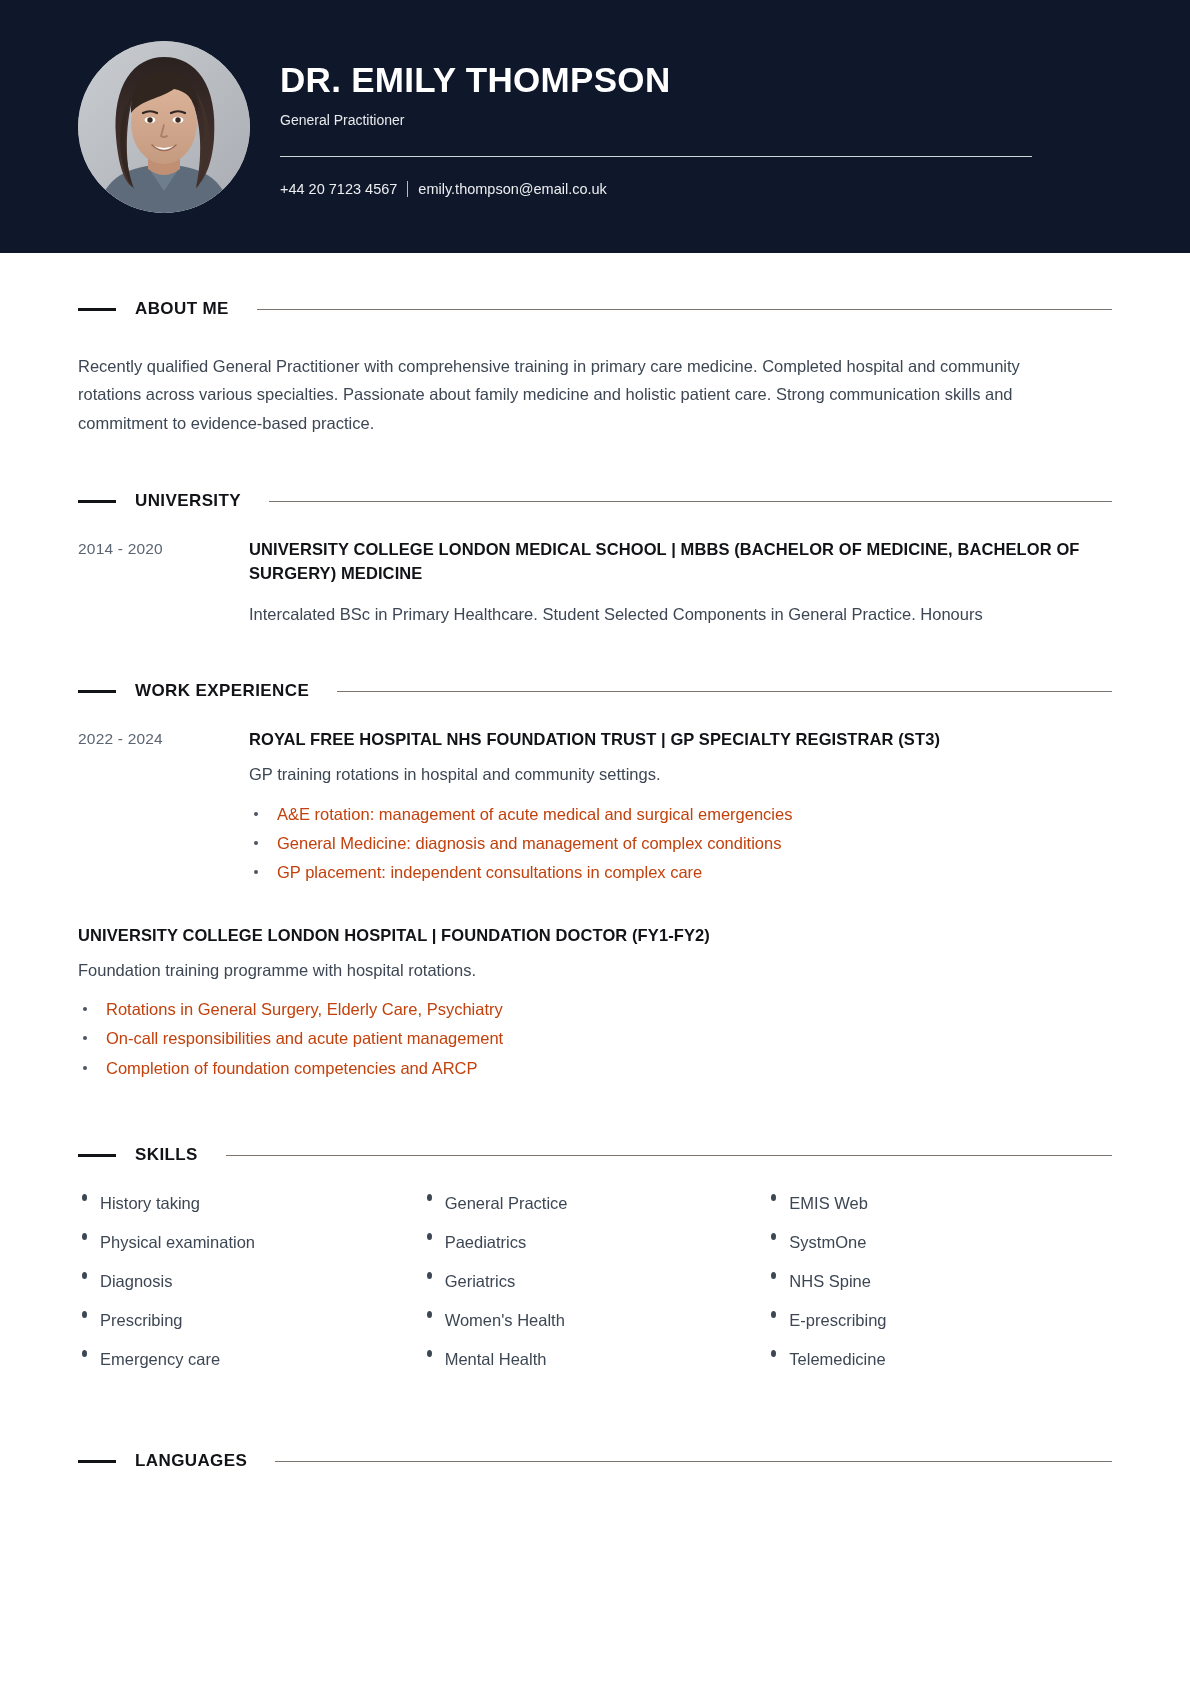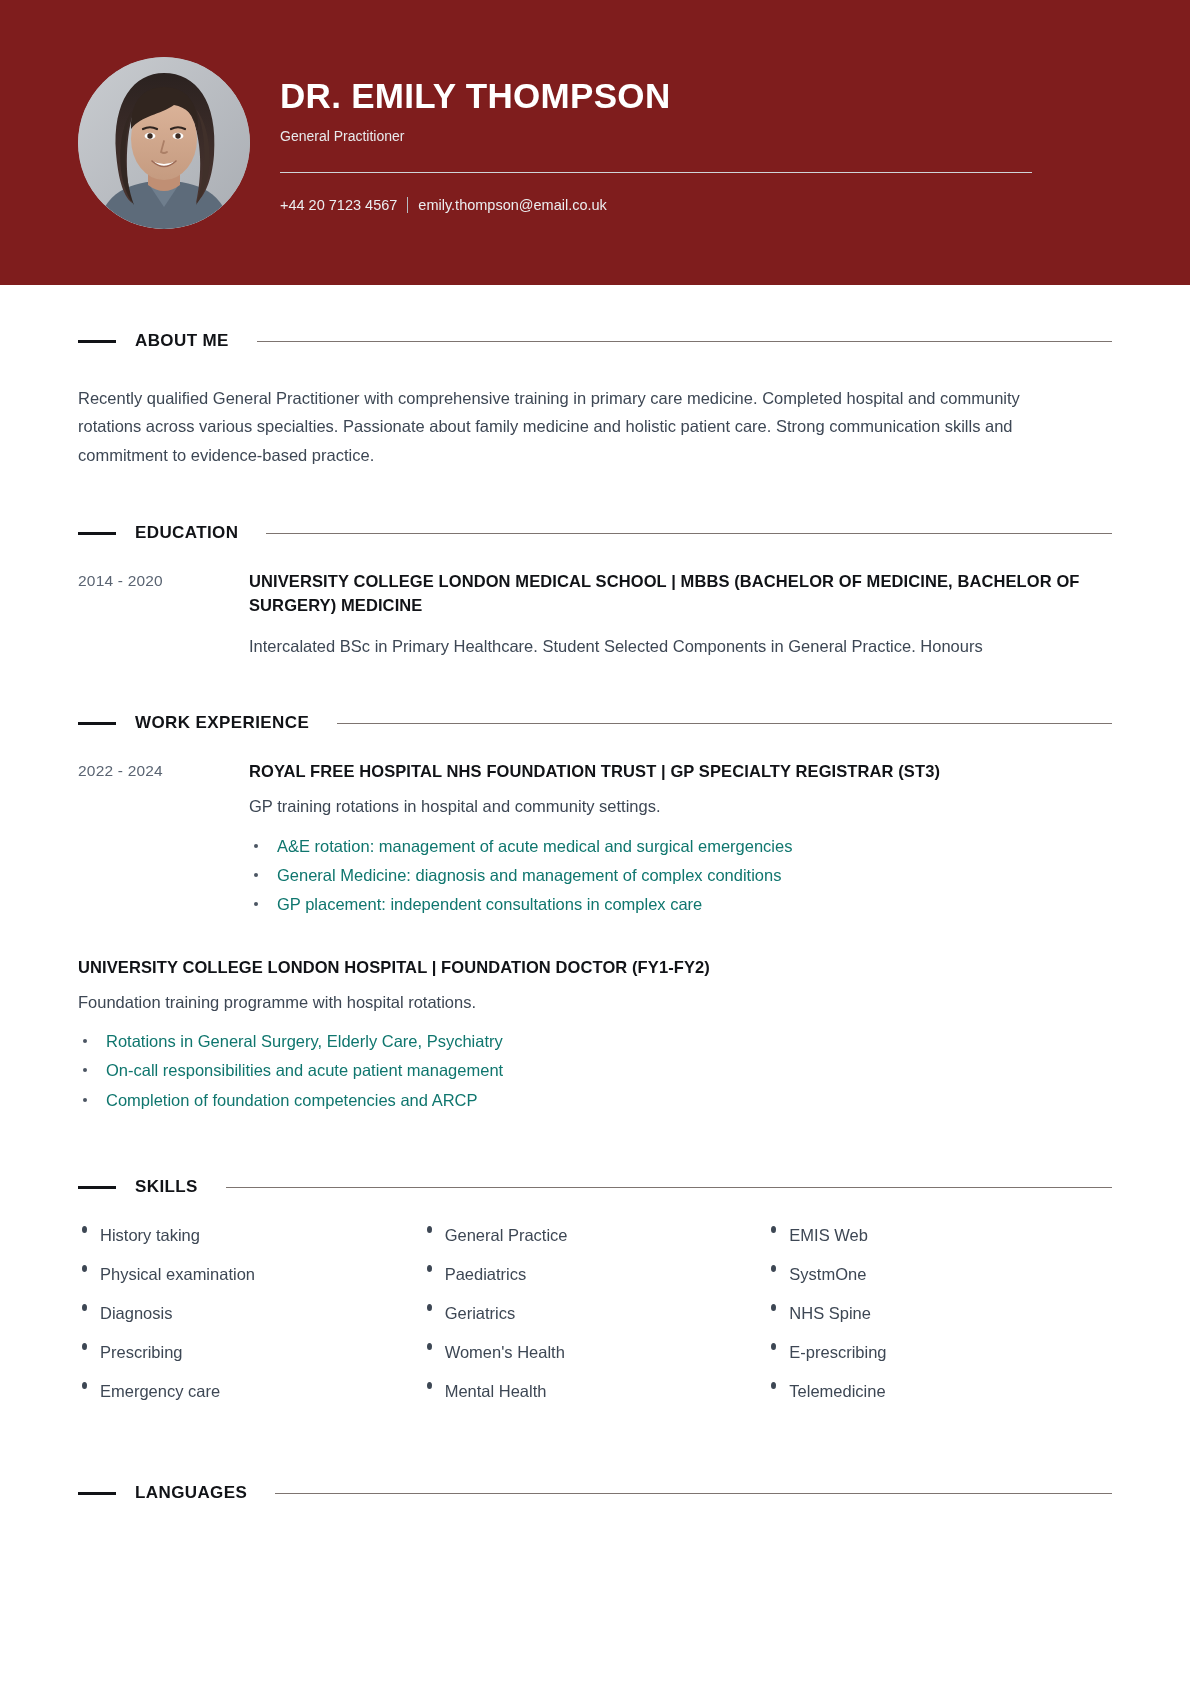--- a/index.html
+++ b/index.html
@@ -12,22 +12,22 @@
 
   body {
     font-family: "Liberation Sans", sans-serif;
     color: #3d4754;
     position: relative;
     overflow: hidden;
   }
 
   
   .header {
-    background: #7f1d1d;
-    height: 285px;
+    background: #0f172a;
+    height: 253px;
     width: 100%;
     display: flex;
     align-items: center;
     padding: 0 0 0 78px;
   }
 
   .avatar {
     width: 172px;
     height: 172px;
     border-radius: 50%;
@@ -152,21 +152,21 @@
     color: #3d4754;
   }
   .entry-desc.tight { margin-top: 9px; }
 
   .bullets { margin-top: 12px; list-style: none; }
   .bullets li {
     position: relative;
     padding-left: 28px;
     font-size: 16.5px;
     line-height: 1.78;
-    color: #0f766e;
+    color: #c2410c;
   }
   .bullets li::before {
     content: "";
     position: absolute;
     left: 5px;
     top: 12px;
     width: 4px;
     height: 4px;
     border-radius: 50%;
     background: #4b5563;
@@ -279,21 +279,21 @@
       <span class="head-dash"></span>
       <span class="head-title">ABOUT ME</span>
       <span class="head-line"></span>
     </div>
     <p class="about-text">Recently qualified General Practitioner with comprehensive training in primary care medicine. Completed hospital and community rotations across various specialties. Passionate about family medicine and holistic patient care. Strong communication skills and commitment to evidence-based practice.</p>
   </section>
 
   <section class="education-section">
     <div class="section-head">
       <span class="head-dash"></span>
-      <span class="head-title">EDUCATION</span>
+      <span class="head-title">UNIVERSITY</span>
       <span class="head-line"></span>
     </div>
 
     <div class="entry">
       <div class="entry-date">2014 - 2020</div>
       <div class="entry-main">
         <div class="entry-title">UNIVERSITY COLLEGE LONDON MEDICAL SCHOOL | MBBS (BACHELOR OF MEDICINE, BACHELOR OF SURGERY) MEDICINE</div>
         <div class="entry-desc">Intercalated BSc in Primary Healthcare. Student Selected Components in General Practice. Honours</div>
       </div>
     </div>

